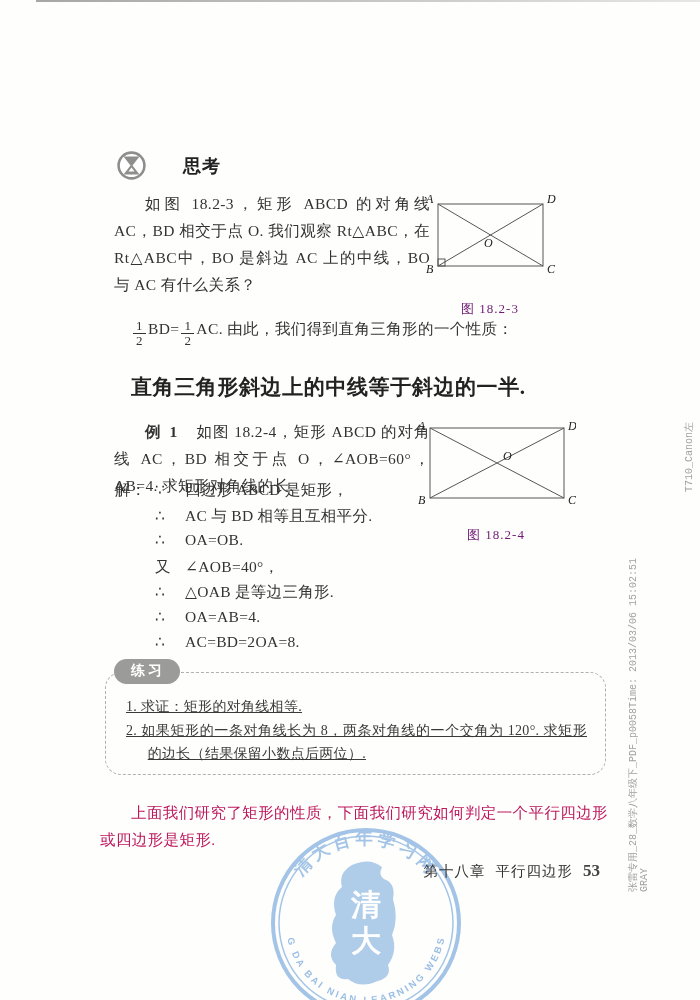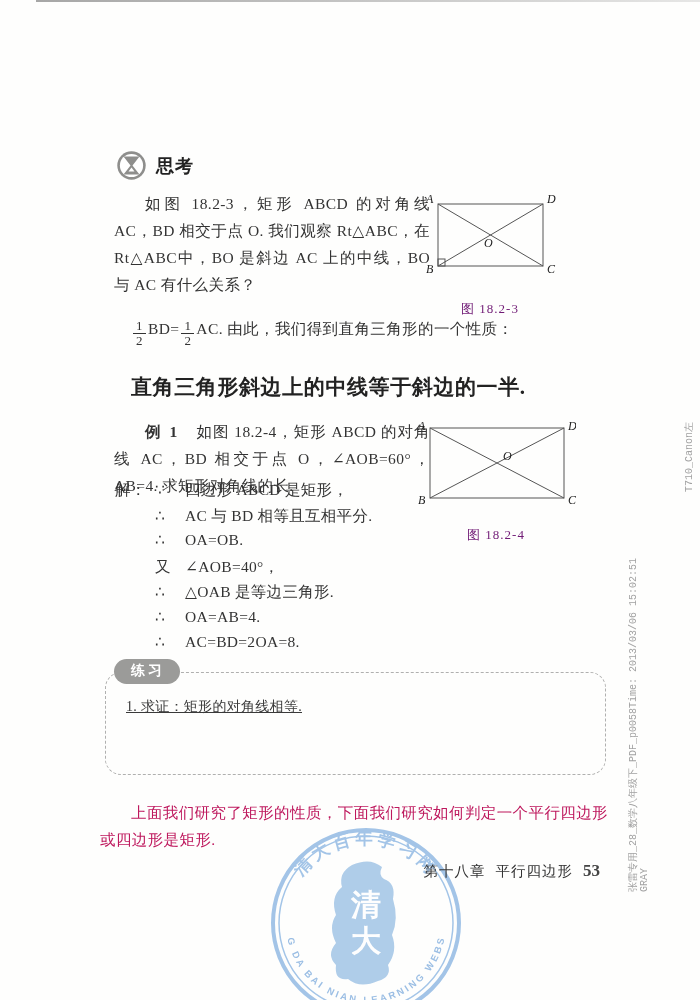--- a/index.html
+++ b/index.html
@@ -12,21 +12,21 @@
     font-family: "Liberation Serif", "DejaVu Serif", serif;
     color: #2e2e2e;
   }
   .scan-edge-top {
     position: absolute; top: 0; left: 36px; right: 0; height: 2px;
     background: linear-gradient(to right, rgba(60,60,60,.45), rgba(60,60,60,.12));
   }
   
   .think-header { position: absolute; left: 116px; top: 150px; display: flex; align-items: center; gap: 9px; }
   .think-icon { width: 31px; height: 31px; }
-  .think-title { font-size: 18px; font-weight: bold; color: #222; letter-spacing: 1px; }
+  .think-title { font-size: 18px; font-weight: bold; color: #222; letter-spacing: 1px; margin-left: 27px; }
   .para-wrap-left {
     position: absolute; left: 114px; width: 316px;
     font-size: 15.5px; line-height: 27px; text-align: justify;
     text-indent: 2em; letter-spacing: .4px; color: #333;
   }
   .think-body { top: 190px; }
   
   .figure { position: absolute; text-align: center; }
   .figure svg { display: block; }
   .fig-caption { font-size: 13px; color: #701a75; margin-top: 18px; letter-spacing: 1px; }
@@ -194,20 +194,21 @@
         <span class="sol-lead"></span>
         <span class="sol-symbol">∴</span>
         <span class="sol-text">AC=BD=2OA=8.</span>
       </div>
   </div>
 
   <div class="practice-box">
     <div class="practice-badge">练习</div>
     <ul class="practice-items">
       <li>1. 求证：矩形的对角线相等.</li>
+      <li>2. 如果矩形的一条对角线长为 8，两条对角线的一个交角为 120°. 求矩形的边长（结果保留小数点后两位）.</li>
     </ul>
   </div>
 
   <p class="closing-para">上面我们研究了矩形的性质，下面我们研究如何判定一个平行四边形或四边形是矩形.</p>
 
   <div class="watermark">
     <svg width="200" height="200" viewBox="0 0 200 200">
       <defs>
         <path id="wm-top-arc" d="M 22.2 86.3 A 79 79 0 0 1 177.8 86.3"></path>
         <path id="wm-bottom-arc" d="M 21.2 113.9 A 80 80 0 0 0 178.8 113.9"></path>

